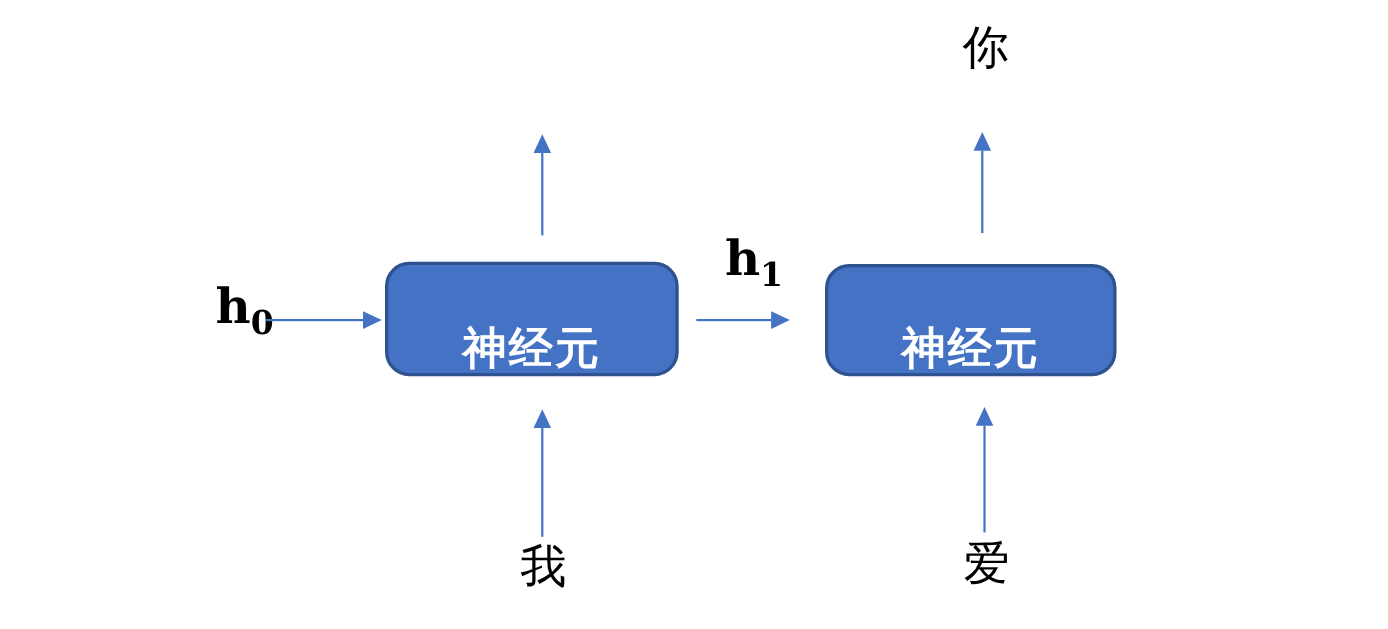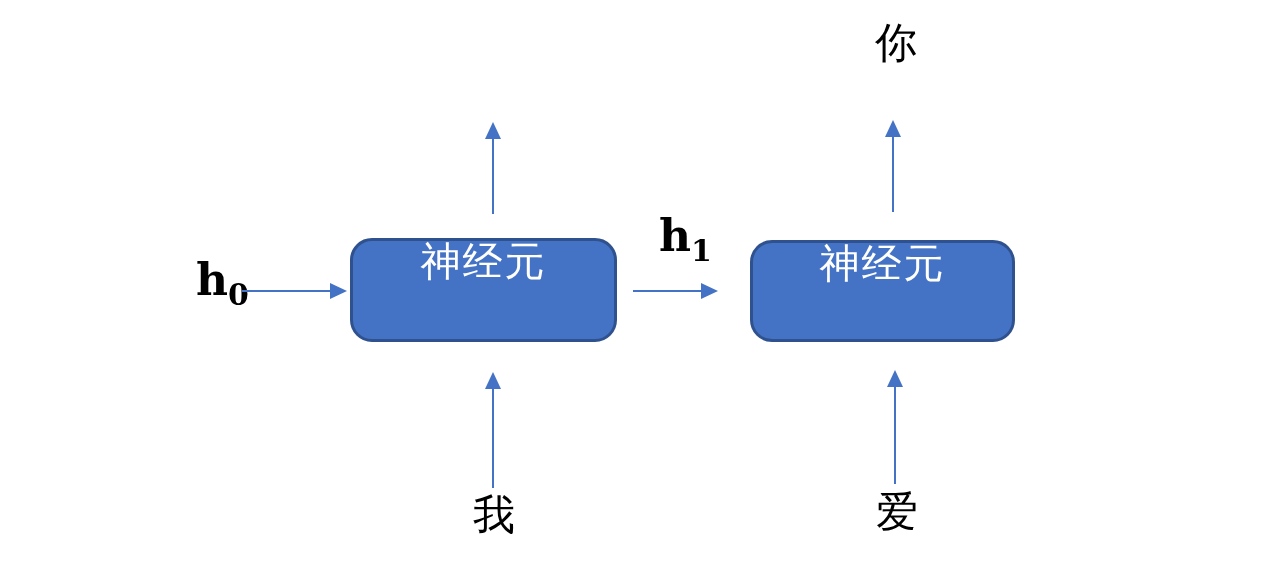--- a/index.html
+++ b/index.html
@@ -22,23 +22,24 @@
     overflow: hidden;
     font-family: "Liberation Sans", sans-serif;
   }
   
   .node {
     position: absolute;
     background: var(--node-fill);
     border: 3px solid var(--node-border);
     border-radius: 22px;
     display: flex;
-    align-items: flex-start;
+    align-items: flex-end;
     justify-content: center;
     box-sizing: border-box;
+    font-weight: bold;
   }
   .node-label {
     color: var(--node-text);
     font-size: 40px;
     letter-spacing: 2px;
     line-height: 1;
     padding-bottom: 2px;
   }
   
   .hlabel {

